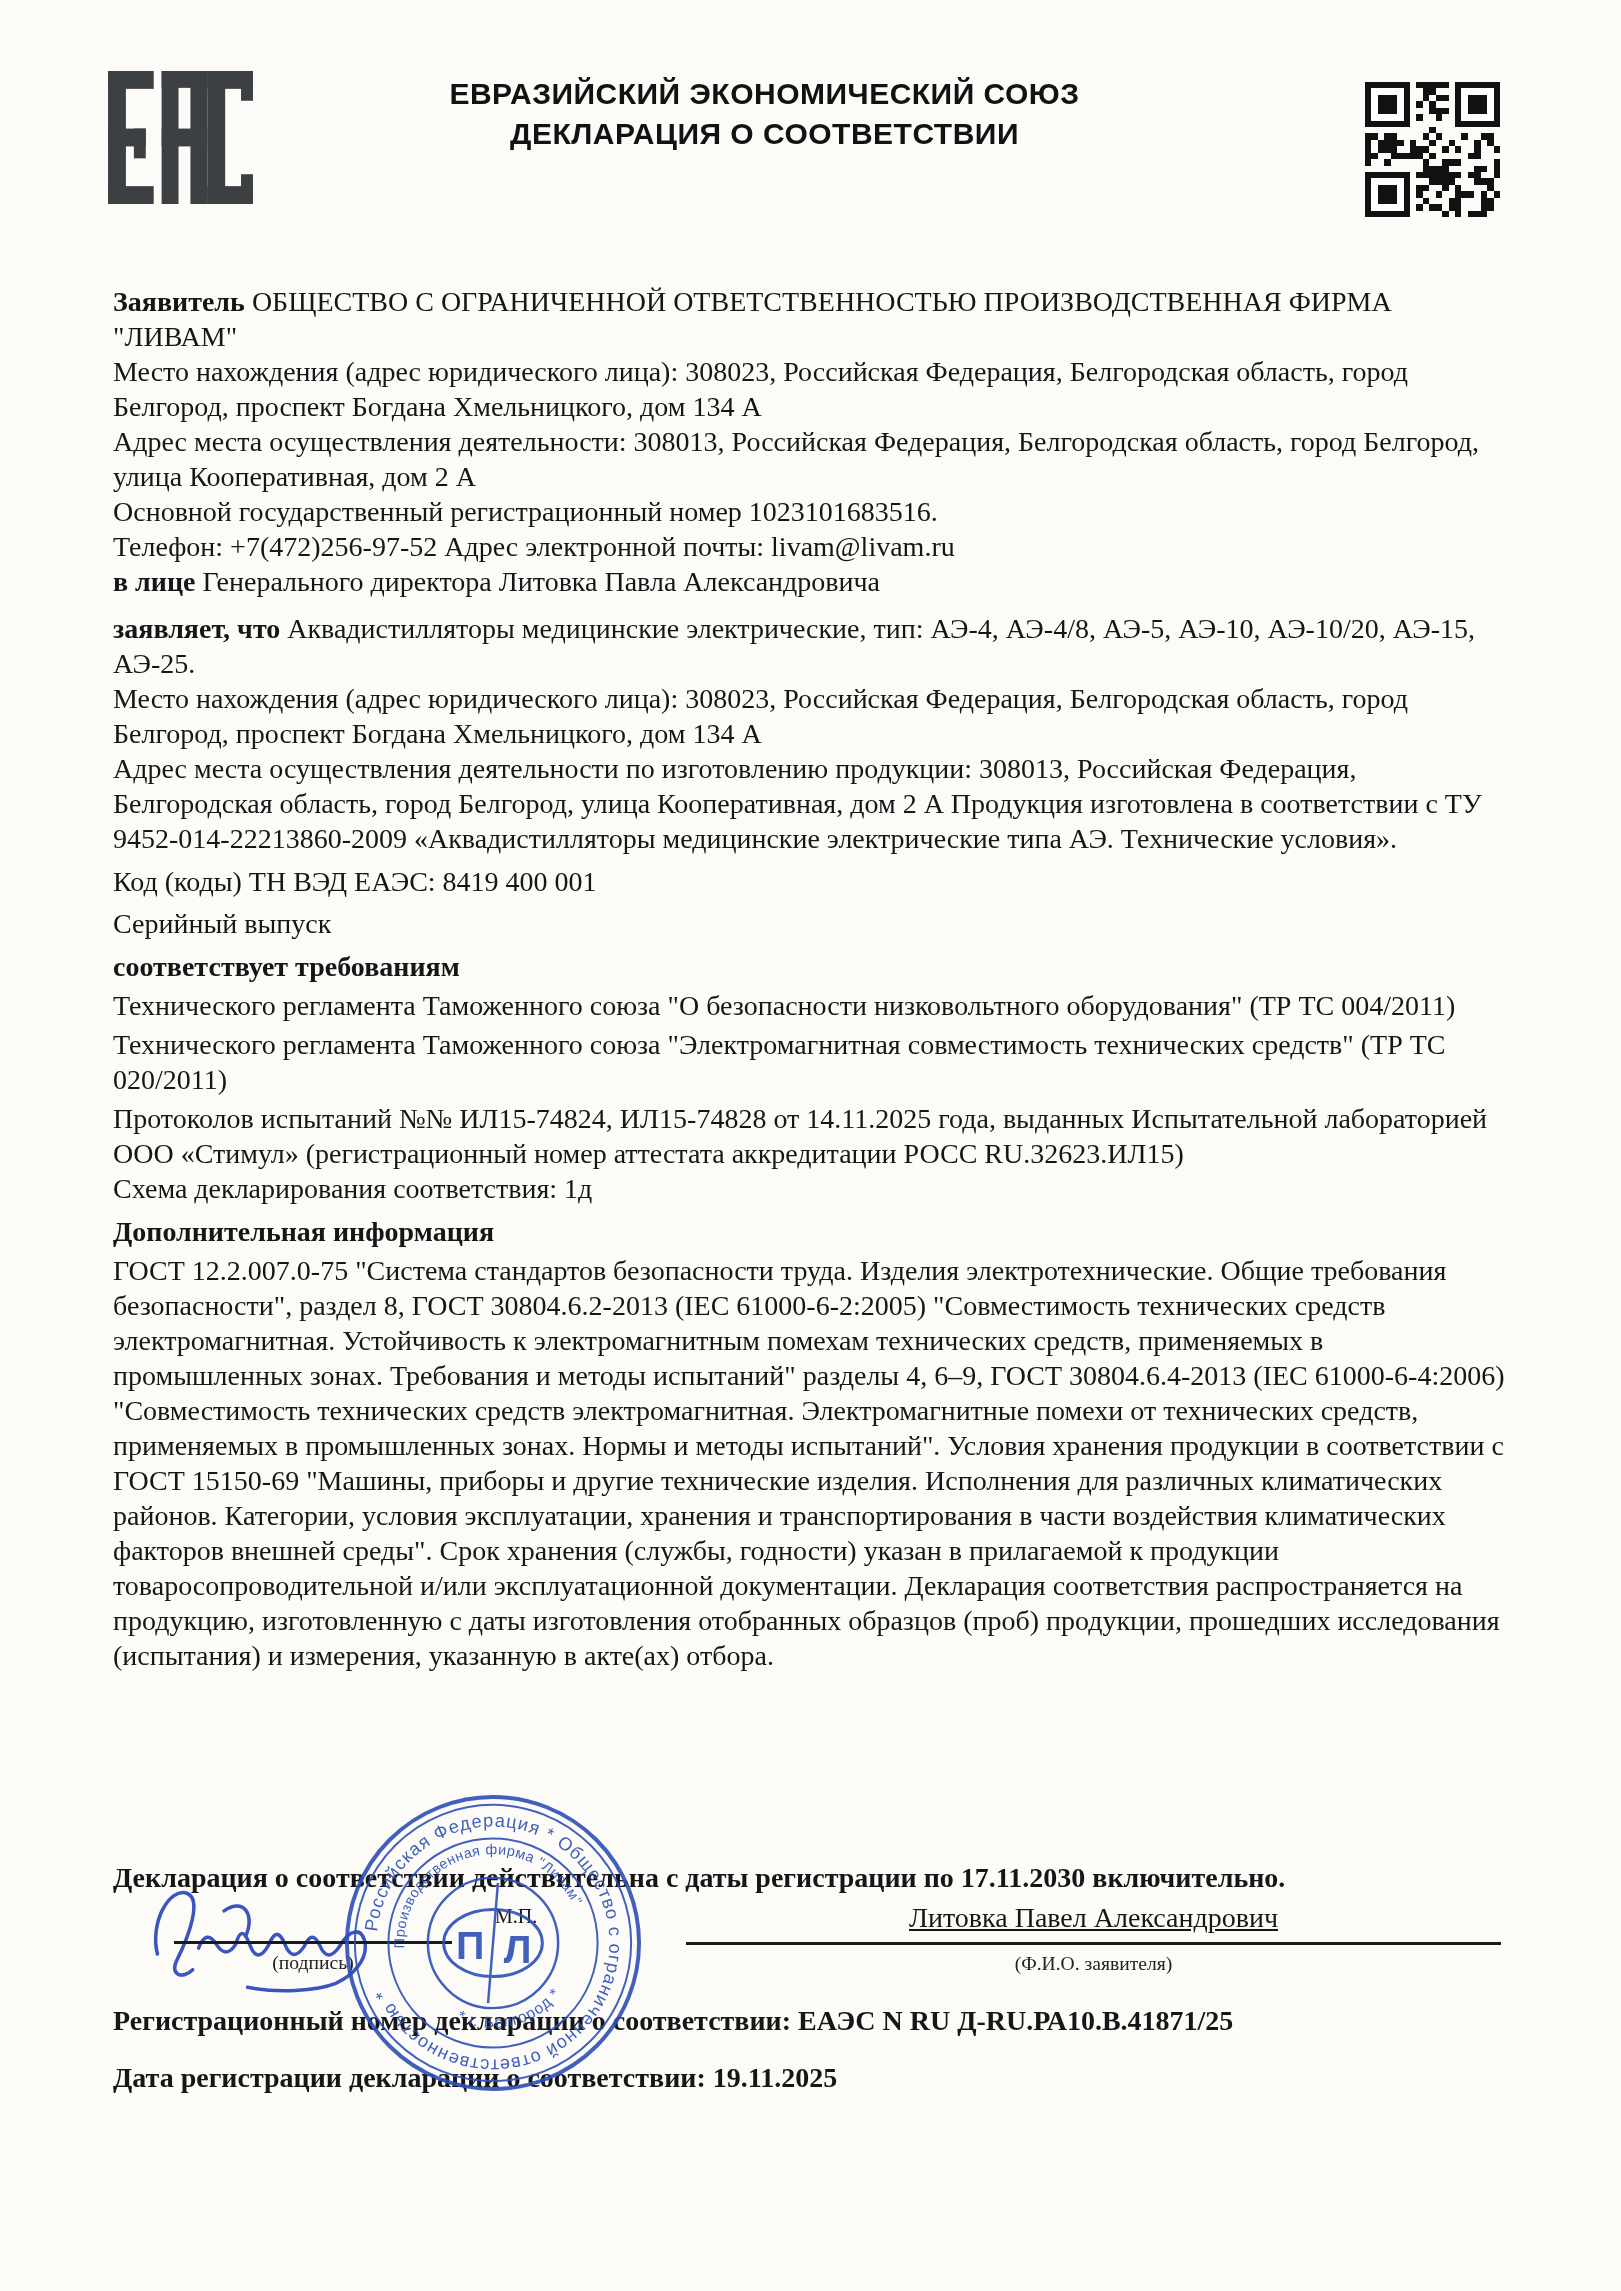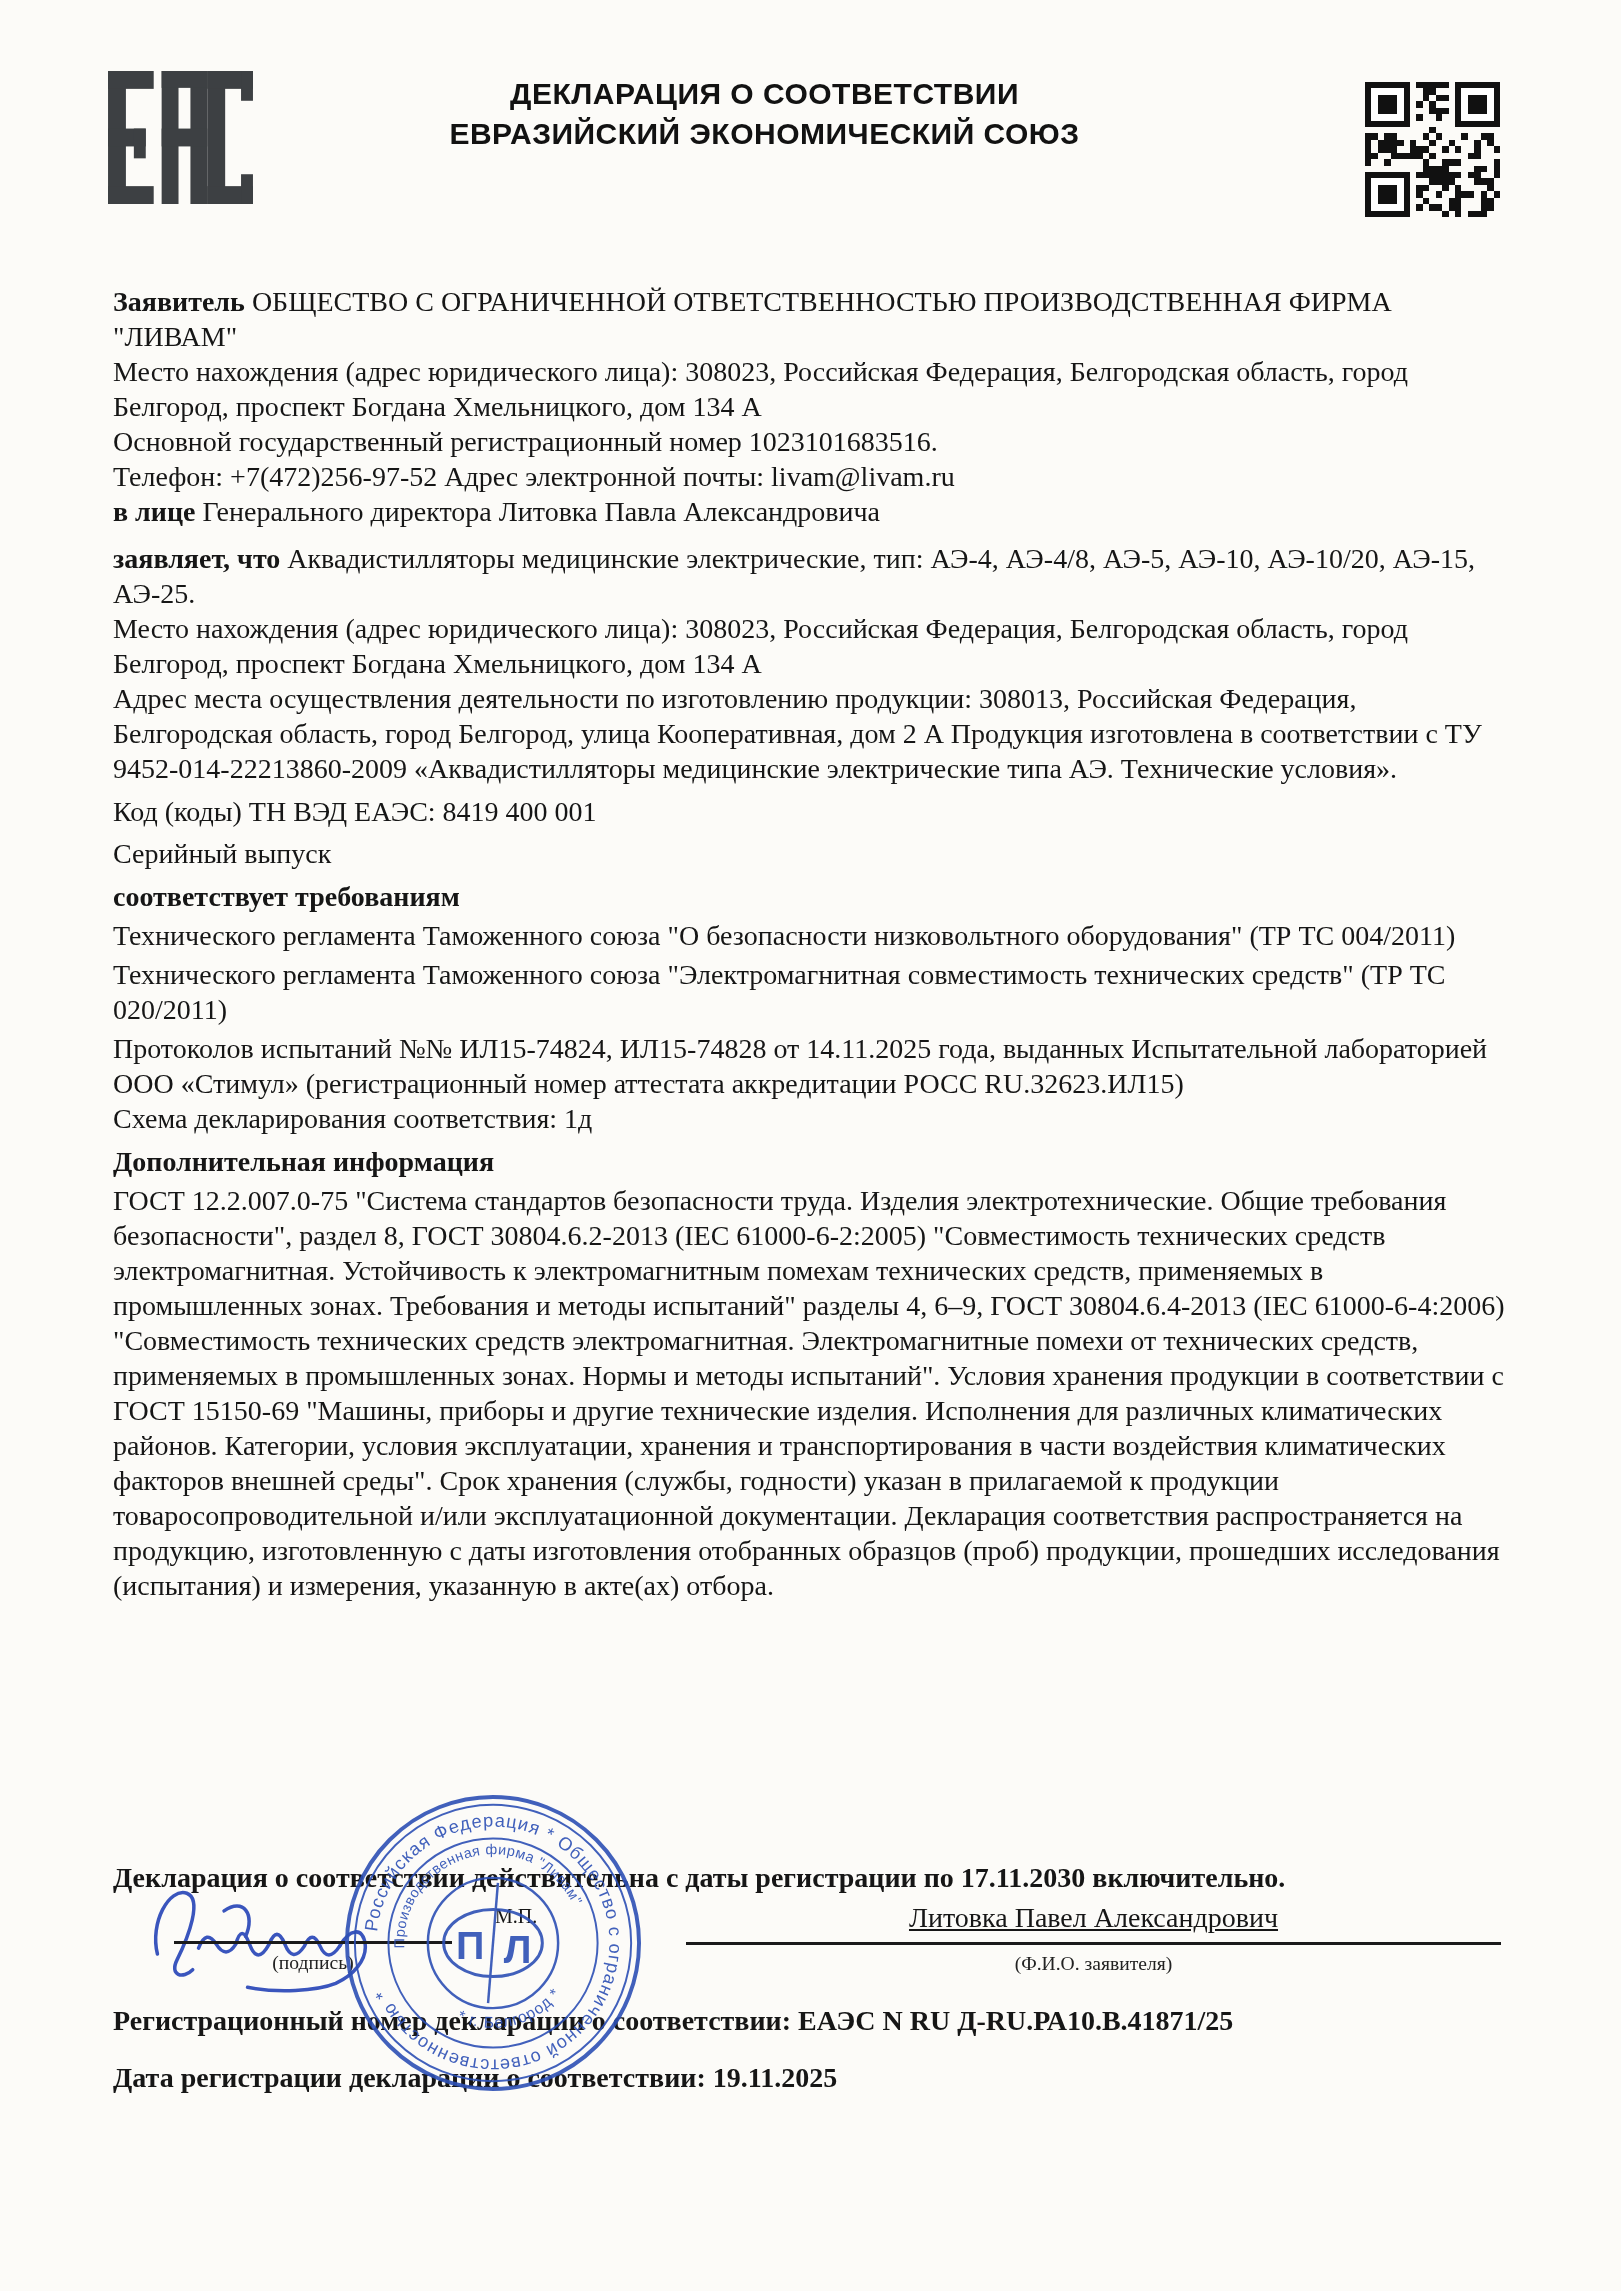--- a/index.html
+++ b/index.html
@@ -68,22 +68,22 @@
 
       <rect x="100" y="0" width="18" height="134"></rect>
       <rect x="100" y="0" width="46" height="18"></rect>
       <rect x="134" y="0" width="12" height="30"></rect>
       <rect x="100" y="116" width="46" height="18"></rect>
       <rect x="134" y="104" width="12" height="30"></rect>
     </g>
   </svg>
 
   <div class="doc-title">
+    <div>ЕВРАЗИЙСКИЙ ЭКОНОМИЧЕСКИЙ СОЮЗ</div>
     <div>ДЕКЛАРАЦИЯ О СООТВЕТСТВИИ</div>
-    <div>ЕВРАЗИЙСКИЙ ЭКОНОМИЧЕСКИЙ СОЮЗ</div>
   </div>
 
   <svg class="qr" id="qr" viewBox="0 0 21 21" shape-rendering="crispEdges">
       <rect x="8" y="0" width="1" height="1" fill="#111"></rect>
       <rect x="9" y="0" width="1" height="1" fill="#111"></rect>
       <rect x="10" y="0" width="1" height="1" fill="#111"></rect>
       <rect x="11" y="0" width="1" height="1" fill="#111"></rect>
       <rect x="12" y="0" width="1" height="1" fill="#111"></rect>
       <rect x="9" y="1" width="1" height="1" fill="#111"></rect>
       <rect x="10" y="1" width="1" height="1" fill="#111"></rect>
@@ -205,20 +205,21 @@
       <rect x="15" y="1" width="5" height="5" fill="#fff"></rect>
       <rect x="16" y="2" width="3" height="3" fill="#111"></rect>
       <rect x="0" y="14" width="7" height="7" fill="#111"></rect>
       <rect x="1" y="15" width="5" height="5" fill="#fff"></rect>
       <rect x="2" y="16" width="3" height="3" fill="#111"></rect>
     </svg>
 
   <div class="doc-body">
     <p><b>Заявитель</b><span> ОБЩЕСТВО С ОГРАНИЧЕННОЙ ОТВЕТСТВЕННОСТЬЮ ПРОИЗВОДСТВЕННАЯ ФИРМА "ЛИВАМ"</span></p>
     <p><span>Место нахождения (адрес юридического лица): 308023, Российская Федерация, Белгородская область, город Белгород, проспект Богдана Хмельницкого, дом 134 А</span></p>
+    <p><span>Адрес места осуществления деятельности: 308013, Российская Федерация, Белгородская область, город Белгород, улица Кооперативная, дом 2 А</span></p>
     <p><span>Основной государственный регистрационный номер 1023101683516.</span></p>
     <p><span>Телефон: +7(472)256-97-52 Адрес электронной почты: livam@livam.ru</span></p>
     <p><b>в лице</b><span> Генерального директора Литовка Павла Александровича</span></p>
     <p class="g12"><b>заявляет, что</b><span> Аквадистилляторы медицинские электрические, тип: АЭ-4, АЭ-4/8, АЭ-5, АЭ-10, АЭ-10/20, АЭ-15, АЭ-25.</span></p>
     <p><span>Место нахождения (адрес юридического лица): 308023, Российская Федерация, Белгородская область, город Белгород, проспект Богдана Хмельницкого, дом 134 А</span></p>
     <p><span>Адрес места осуществления деятельности по изготовлению продукции: 308013, Российская Федерация, Белгородская область, город Белгород, улица Кооперативная, дом 2 А Продукция изготовлена в соответствии с ТУ 9452-014-22213860-2009 «Аквадистилляторы медицинские электрические типа АЭ. Технические условия».</span></p>
     <p class="g8"><span>Код (коды) ТН ВЭД ЕАЭС: 8419 400 001</span></p>
     <p class="g8"><span>Серийный выпуск</span></p>
     <p class="g8"><b>соответствует требованиям</b></p>
     <p class="g4"><span>Технического регламента Таможенного союза "О безопасности низковольтного оборудования" (ТР ТС 004/2011)</span></p>

